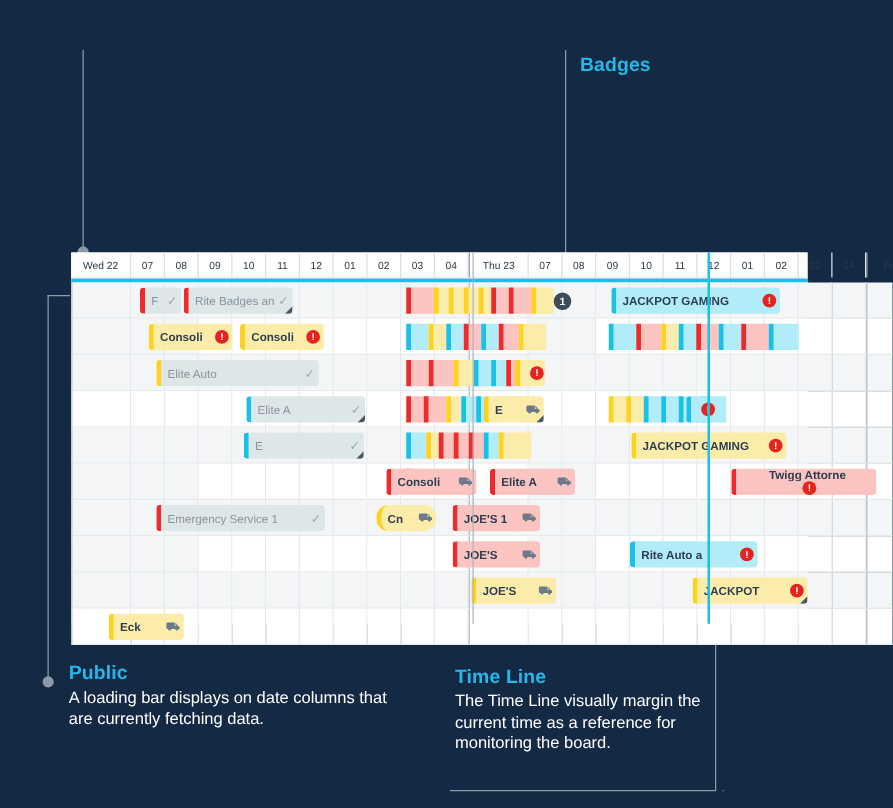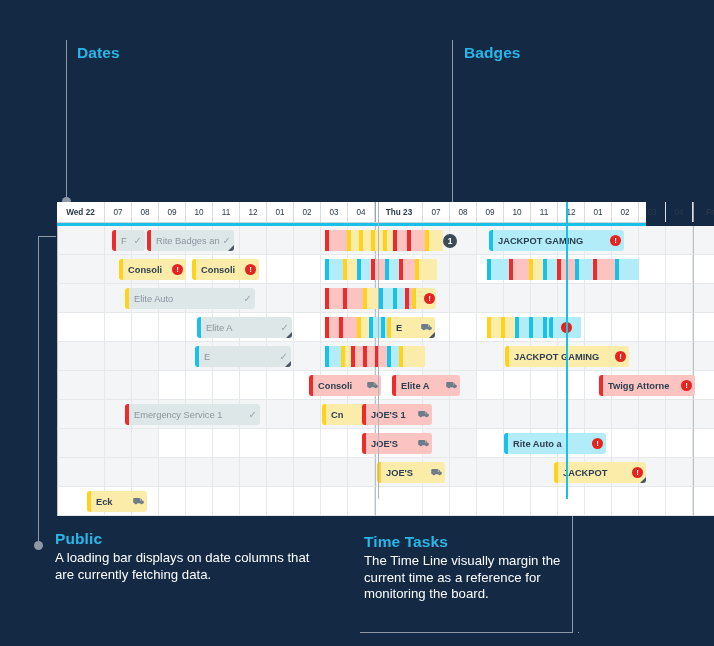--- a/index.html
+++ b/index.html
@@ -45,21 +45,21 @@
     box-sizing:border-box;
   }
   .hcell{
     flex:0 0 auto;
     border-right:1px solid #d9dee3;
     font-size:8.2px;color:#2b3a4a;
     display:flex;align-items:center;justify-content:center;
     box-sizing:border-box;
     height:100%;
   }
-  .hcell.day{width:48px;font-weight:bold;}
+  .hcell.day{width:48px;font-weight:normal;}
   .hcell.hr{width:27px;}
   .hcell.daystart{border-left:1px solid #9aa3ad;}
 
   #loader{height:3px;background:#19c0e8;width:100%;}
 
   #grid{position:relative;}
   .row{display:flex;height:29px;box-sizing:border-box;position:relative;}
   .row.shaded .cell{background:#f4f5f7;}
   .cell{
     flex:0 0 27px;width:27px;height:100%;
@@ -121,34 +121,33 @@
     position:absolute;top:0;bottom:0;width:2px;background:#19c0e8;z-index:7;
   }
   #daysep{
     position:absolute;top:0;bottom:0;width:1px;background:#aeb5bd;z-index:5;
   }
 </style>
 </head>
 <body>
 
 <div class="callout" id="cal-dates">
-  <h3>Dates</h3>
 </div>
 
 <div class="callout" id="cal-badges">
   <h3>Badges</h3>
 </div>
 
 <div class="callout" id="cal-loader">
   <h3>Public</h3>
   <p>A loading bar displays on date columns that are currently fetching data.</p>
 </div>
 
 <div class="callout" id="cal-timeline">
-  <h3>Time Tasks</h3>
+  <h3>Time Line</h3>
   <p>The Time Line visually margin the current time as a reference for monitoring the board.</p>
 </div>
 
 <div class="lead" style="left:66px;top:40px;width:1px;height:170px;"></div>
 <div class="dot" style="left:62px;top:197px;"></div>
 
 <div class="lead" style="left:452px;top:40px;width:1px;height:205px;"></div>
 <div class="dot" style="left:448px;top:243px;"></div>
 
 <div class="lead" style="left:38px;top:236px;width:1px;height:310px;"></div>
@@ -504,21 +503,21 @@
           <div class="seg" style="left: 4px; width: 8px; background: rgb(251, 196, 193);"></div>
         </div>
         <div class="task red" style="left: 252px; width: 72px;">
           <span class="lbl">Consoli</span>
           <span class="truck">⛟</span>
         </div>
         <div class="task red" style="left: 335px; width: 68px;">
           <span class="lbl">Elite A</span>
           <span class="truck">⛟</span>
         </div>
-        <div class="task red" style="left: 542px; width: 96px;">
+        <div class="task red" style="left: 528px; width: 116px; flex-direction: column;">
           <span class="lbl">Twigg Attorne</span>
           <span class="bang">!</span>
         </div>
       </div>
       <div class="row shaded">
         <div class="cell dayfirst off"></div>
         <div class="cell off"></div>
         <div class="cell off"></div>
         <div class="cell white"></div>
         <div class="cell white"></div>
@@ -541,21 +540,21 @@
         <div class="cell white"></div>
         <div class="cell dayfirst white"></div>
         <div class="stripe" style="left: 355px;">
           <div class="seg" style="left: 0px; width: 4px; background: rgb(255, 210, 31);"></div>
           <div class="seg" style="left: 4px; width: 10px; background: rgb(252, 236, 170);"></div>
         </div>
         <div class="task grey" style="left: 68px; width: 135px;">
           <span class="lbl">Emergency Service 1</span>
           <span class="tick">✓</span>
         </div>
-        <div class="task yellow" style="left: 265px; width: 60px;">
+        <div class="task yellow" style="left: 244px; width: 48px; border-radius: 10px;">
           <span class="lbl">Cn</span>
           <span class="truck">⛟</span>
         </div>
         <div class="task red" style="left: 305px; width: 70px;">
           <span class="lbl">JOE'S 1</span>
           <span class="truck">⛟</span>
         </div>
       </div>
       <div class="row">
         <div class="cell dayfirst off"></div>

